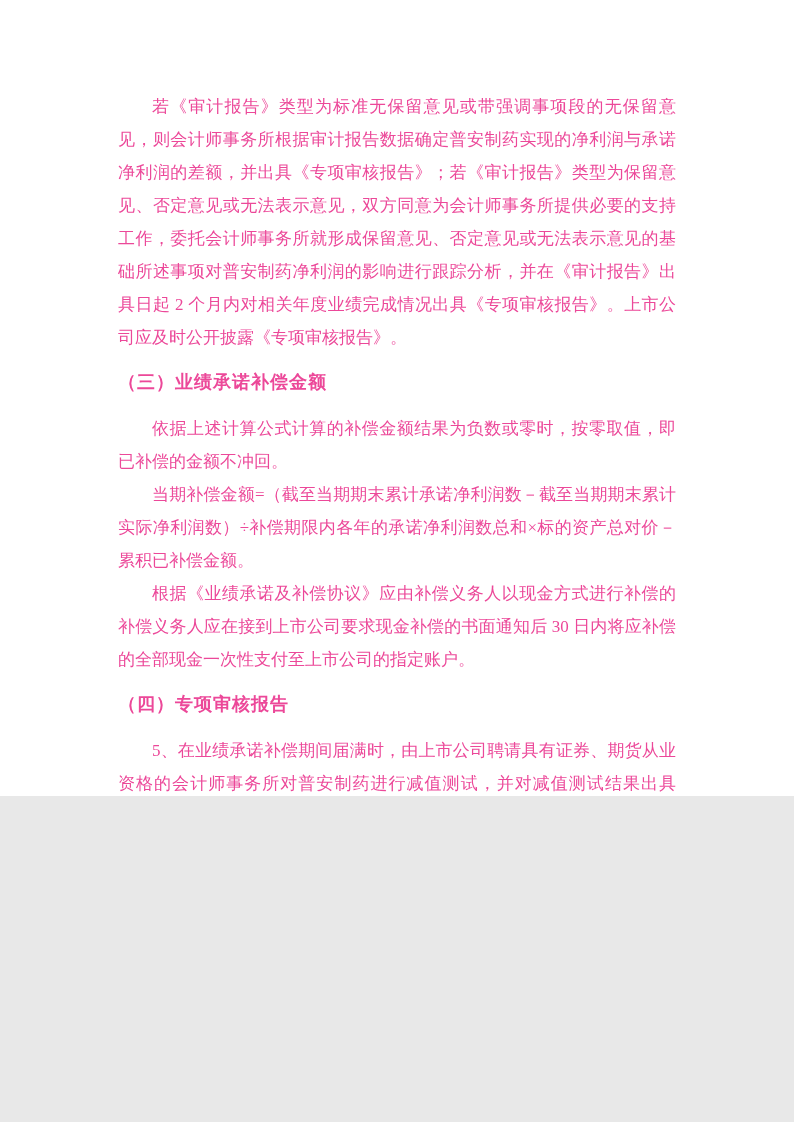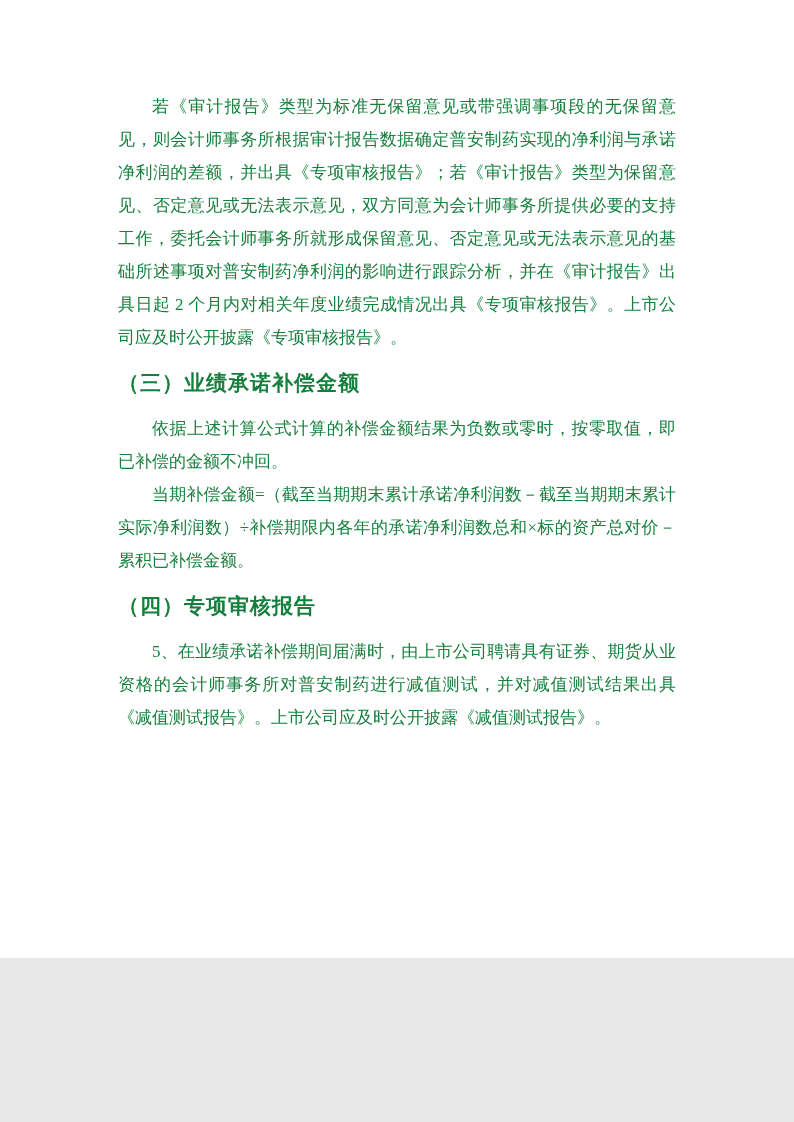--- a/index.html
+++ b/index.html
@@ -3,43 +3,43 @@
 <meta charset="utf-8">
 <style>
   html, body {
     margin: 0;
     padding: 0;
     background: #e8e8e8;
   }
   .page {
     position: relative;
     width: 794px;
-    height: 958px;
+    height: 796px;
     margin: 0 auto;
     background: #ffffff;
     box-sizing: border-box;
     padding: 90px 118px 0 118px;
     font-family: "Liberation Serif", "DejaVu Serif", serif;
-    color: #15803d;
+    color: #ec4899;
     overflow: hidden;
   }
   .para {
     margin: 0;
     font-size: 17px;
     line-height: 33px;
     text-align: justify;
     text-justify: inter-ideograph;
     text-indent: 2em;
     word-break: break-all;
   }
   .heading {
     margin: 15px 0;
-    font-family: Liberation Sans, sans-serif;
+    font-family: Liberation Mono, monospace;
     font-weight: bold;
-    font-size: 21px;
+    font-size: 18px;
     line-height: 28px;
     letter-spacing: 1px;
   }
   .footer {
     position: absolute;
     top: 1036px;
     right: 118px;
     left: 118px;
     text-align: right;
     font-size: 14px;
@@ -53,20 +53,21 @@
 
   <p class="para">若《审计报告》类型为标准无保留意见或带强调事项段的无保留意见，则会计师事务所根据审计报告数据确定普安制药实现的净利润与承诺净利润的差额，并出具《专项审核报告》；若《审计报告》类型为保留意见、否定意见或无法表示意见，双方同意为会计师事务所提供必要的支持工作，委托会计师事务所就形成保留意见、否定意见或无法表示意见的基础所述事项对普安制药净利润的影响进行跟踪分析，并在《审计报告》出具日起 2 个月内对相关年度业绩完成情况出具《专项审核报告》。上市公司应及时公开披露《专项审核报告》。</p>
 
   <h2 class="heading">（三）业绩承诺补偿金额</h2>
 
 
   <p class="para">依据上述计算公式计算的补偿金额结果为负数或零时，按零取值，即已补偿的金额不冲回。</p>
 
   <p class="para">当期补偿金额=（截至当期期末累计承诺净利润数－截至当期期末累计实际净利润数）÷补偿期限内各年的承诺净利润数总和×标的资产总对价－累积已补偿金额。</p>
 
+  <p class="para">根据《业绩承诺及补偿协议》应由补偿义务人以现金方式进行补偿的补偿义务人应在接到上市公司要求现金补偿的书面通知后 30 日内将应补偿的全部现金一次性支付至上市公司的指定账户。</p>
 
   <h2 class="heading">（四）专项审核报告</h2>
 
   <p class="para">5、在业绩承诺补偿期间届满时，由上市公司聘请具有证券、期货从业资格的会计师事务所对普安制药进行减值测试，并对减值测试结果出具《减值测试报告》。上市公司应及时公开披露《减值测试报告》。</p>
 
 
   <div class="footer">9</div>
 
 </div>
 

